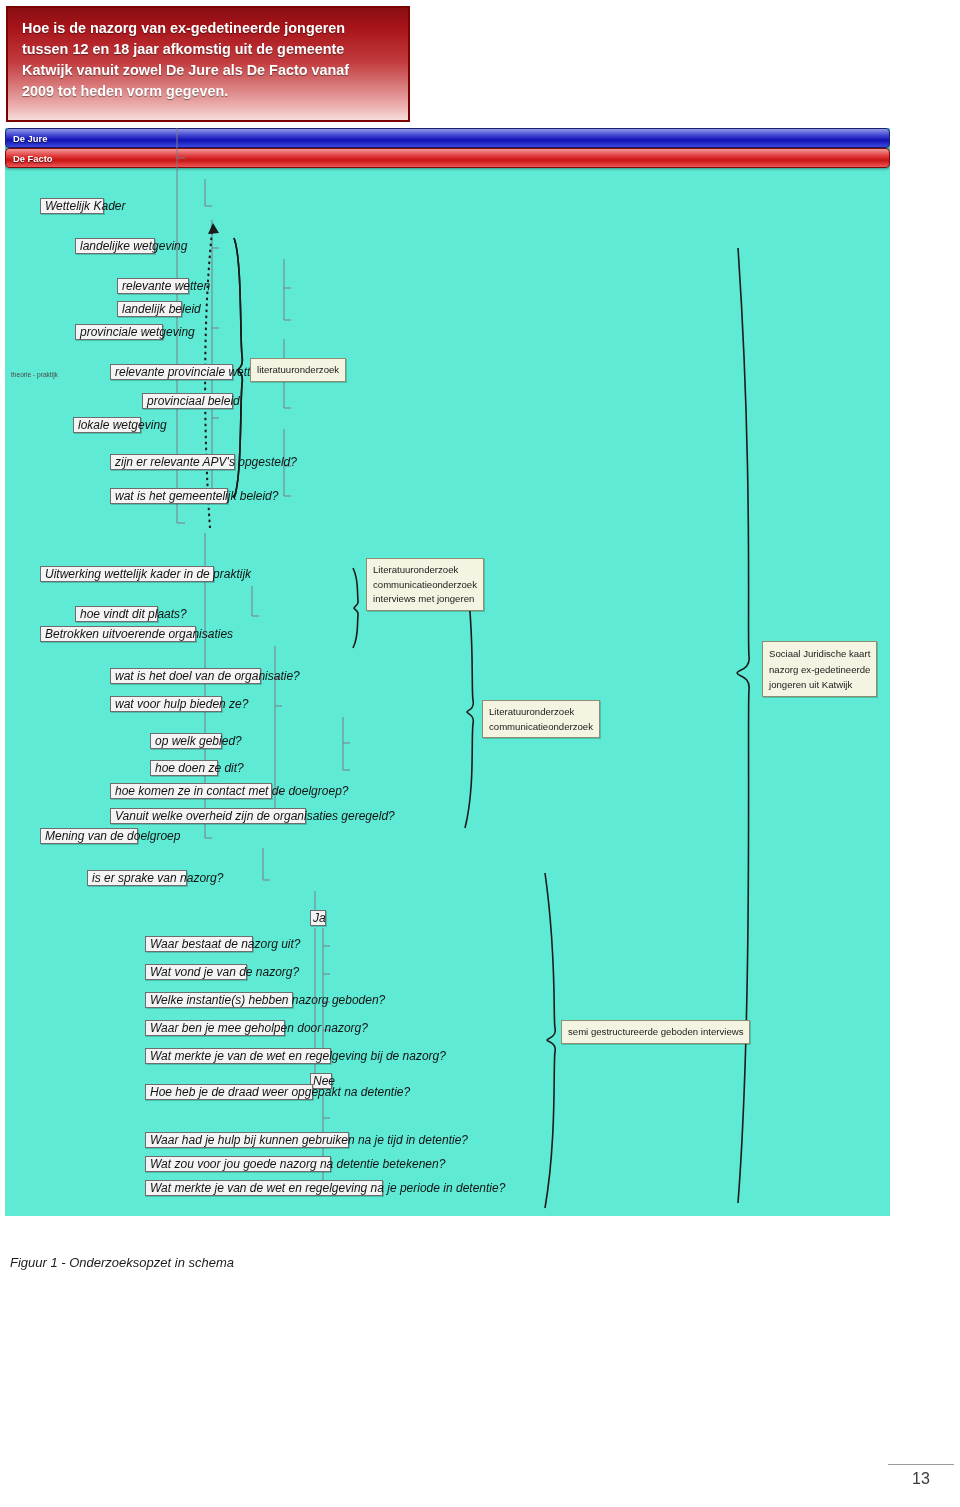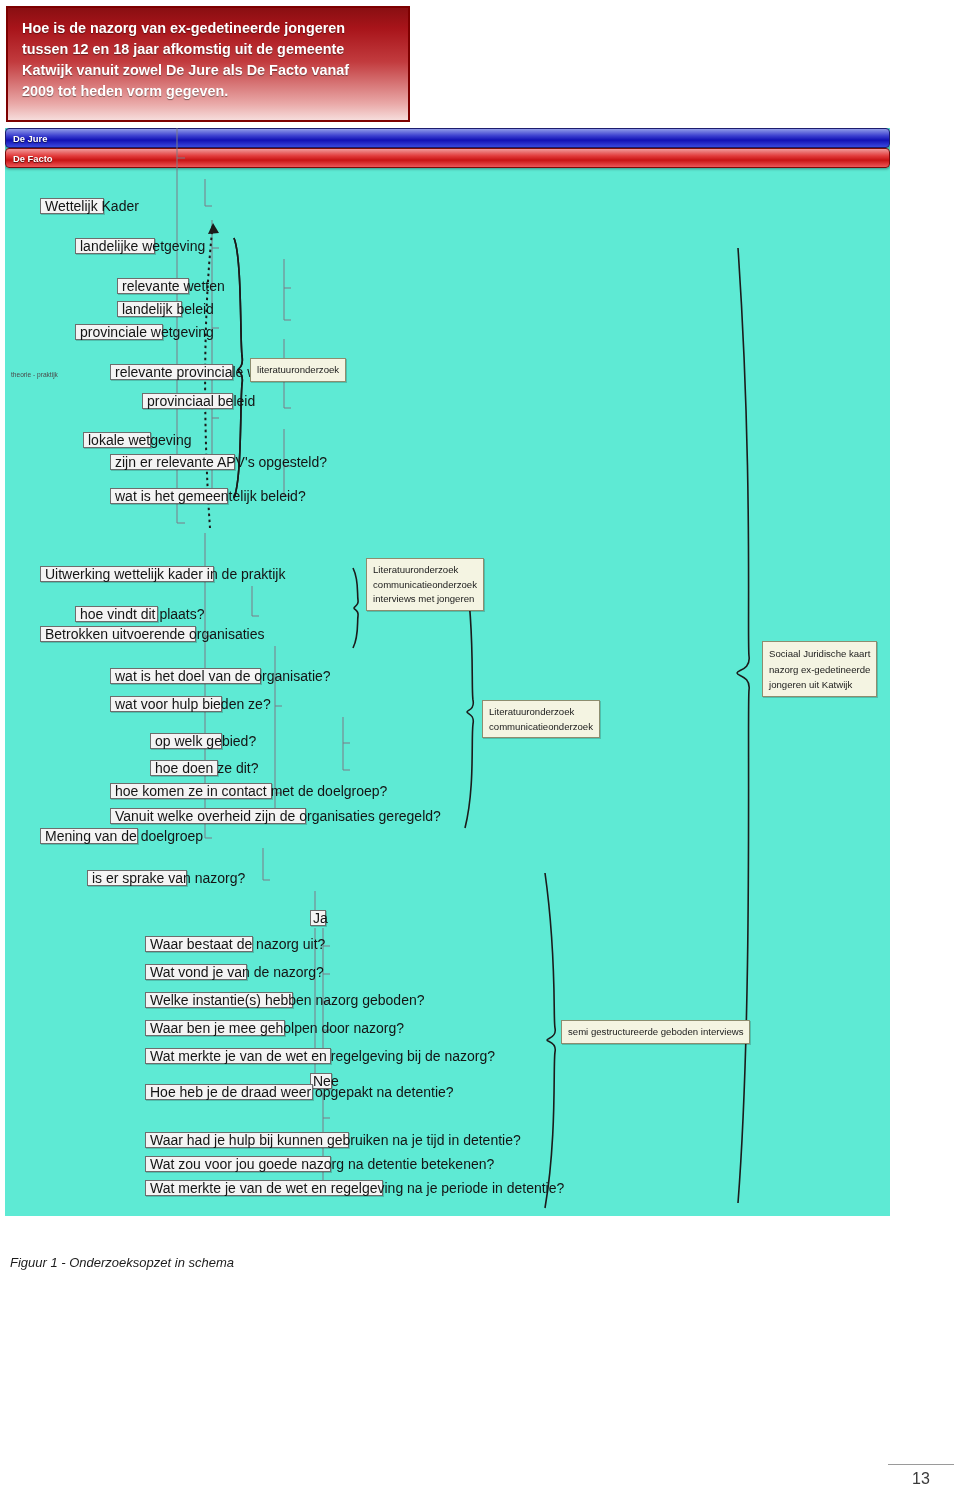--- a/index.html
+++ b/index.html
@@ -31,25 +31,26 @@
   #diagram-canvas svg.wires{
     position:absolute;left:0;top:0;width:885px;height:1088px;pointer-events:none;
   }
 
   
   .node{
     position:absolute;box-sizing:border-box;
     background:#f4f4f4;
     border:1px solid #6d6d6d;
     color:#141414;
-    font-size:14px;line-height:11px;
+    font-size:12px;line-height:11px;
     padding:2px 4px 1px 4px;
     white-space:nowrap;
     box-shadow:1px 1px 0 rgba(0,0,0,.18);
     font-family:"Liberation Sans",sans-serif;
+    font-style:italic;
   }
 
   .root{
     border:1px solid #1d1d6e;
     border-radius:4px;
     color:#ffffff;font-weight:bold;font-size:9.4px;
     padding:4px 7px 3px 7px;
     text-shadow:0 1px 1px rgba(0,0,0,.6);
     box-shadow:0 1px 3px rgba(0,0,0,.4);
   }
@@ -195,21 +196,21 @@
   <div class="node" style="left:35px;top:70px;width:64px;">Wettelijk Kader</div>
 
   <div class="node" style="left:70px;top:110px;width:80px;">landelijke wetgeving</div>
   <div class="node" style="left:112px;top:150px;width:72px;">relevante wetten</div>
   <div class="node" style="left:112px;top:173px;width:65px;">landelijk beleid</div>
 
   <div class="node" style="left:70px;top:196px;width:88px;">provinciale wetgeving</div>
   <div class="node" style="left:105px;top:236px;width:123px;">relevante provinciale wetten?</div>
   <div class="node" style="left:105px;top:265px;width:91px;margin-left:32px;">provinciaal beleid</div>
 
-  <div class="node" style="left:78px;top:289px;width:68px;margin-top:15px;">lokale wetgeving</div>
+  <div class="node" style="left:68px;top:289px;width:68px;">lokale wetgeving</div>
   <div class="node" style="left:105px;top:326px;width:125px;">zijn er relevante APV's opgesteld?</div>
   <div class="node" style="left:105px;top:353px;width:118px;margin-top:7px;">wat is het gemeentelijk beleid?</div>
 
   <div class="method" style="left:245px;top:230px;">
     <div>literatuuronderzoek</div>
   </div>
 
   <div class="root facto" style="left:180px;top:388px;">De Facto</div>
 
   <div class="node" style="left:35px;top:438px;width:174px;">Uitwerking wettelijk kader in de praktijk</div>

